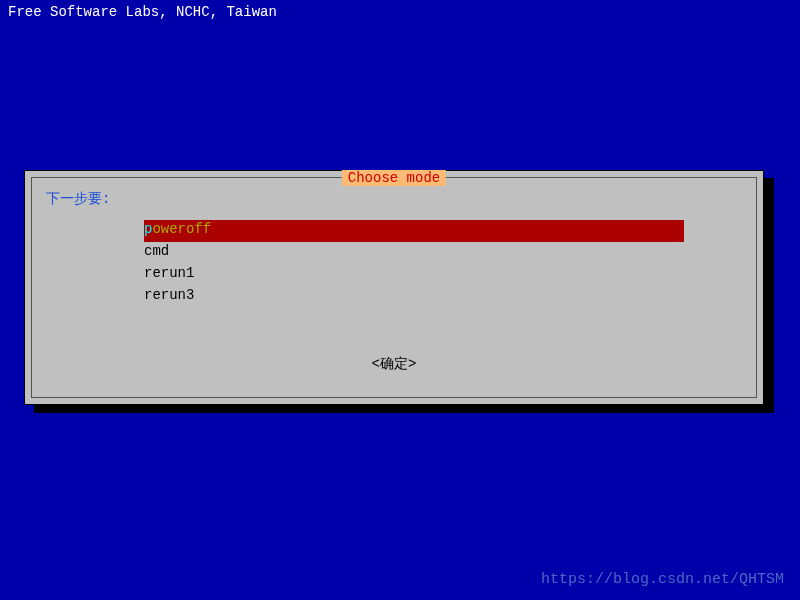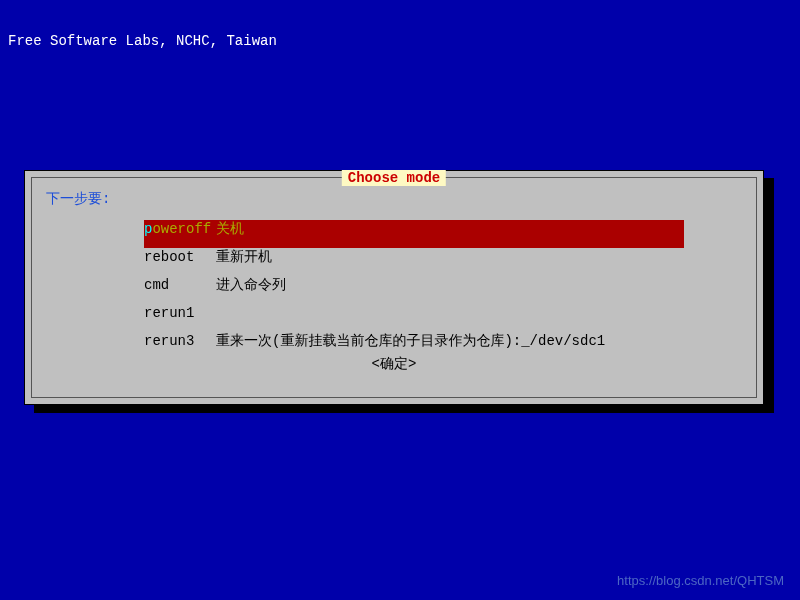--- a/index.html
+++ b/index.html
@@ -12,21 +12,20 @@
       height: 600px;
       background: #0000aa;
       font-family: "Courier New", monospace;
       font-size: 14px;
       position: relative;
       overflow: hidden;
     }
     .header-text {
       color: #ffffff;
       padding: 4px 8px;
-      margin-top: 29px;
     }
     .dialog-shadow {
       position: absolute;
       top: 178px;
       left: 34px;
       width: 740px;
       height: 235px;
       background: #000000;
     }
     .dialog-box {
@@ -44,43 +43,42 @@
       left: 6px;
       right: 6px;
       bottom: 6px;
       border: 1px solid #555555;
     }
     .dialog-title {
       position: absolute;
       top: -8px;
       left: 50%;
       transform: translateX(-50%);
-      background: #fef9c3;
+      background: #fdba74;
       color: #cc0000;
       padding: 0 6px;
       white-space: nowrap;
-      font-weight: bold;
     }
     .prompt-text {
       position: absolute;
       top: 12px;
       left: 14px;
       color: #1d4ed8;
     }
     .menu-list {
       position: absolute;
       top: 42px;
       left: 112px;
       width: 540px;
     }
     .menu-item {
       display: flex;
       color: #000000;
       line-height: 18px;
-      height: 28px;
+      height: 22px;
       white-space: nowrap;
     }
     .menu-item.selected {
       background: #aa0000;
       color: #aaaa00;
     }
     .menu-item.selected .first-char {
       color: #00ffff;
       background: #aa0000;
     }
@@ -99,56 +97,49 @@
       bottom: 24px;
       left: 50%;
       transform: translateX(-50%);
       color: #000000;
     }
     .watermark {
       position: absolute;
       bottom: 12px;
       right: 16px;
       color: #6688cc;
-      font-size: 13px;
-      font-family: Liberation Sans, sans-serif;
+      font-size: 15px;
+      font-family: Liberation Mono, monospace;
       opacity: 0.75;
     }
   </style>
 </head>
 <body>
 
 <div class="header-text">Free Software Labs, NCHC, Taiwan</div>
 
 <div class="dialog-shadow"></div>
 
 <div class="dialog-box">
   <div class="inner-border">
     <div class="dialog-title">Choose mode</div>
     <div class="prompt-text">下一步要:</div>
 
     <div class="menu-list">
       <div class="menu-item selected">
         <span class="menu-key"><span class="first-char">p</span><span>oweroff</span></span>
-        <span class="menu-desc">关机</span>
-      </div>
-      <div class="menu-item">
-        <span class="menu-key">reboot</span>
-        <span class="menu-desc">重新开机</span>
       </div>
       <div class="menu-item">
         <span class="menu-key">cmd</span>
-        <span class="menu-desc">进入命令列</span>
       </div>
       <div class="menu-item">
         <span class="menu-key">rerun1</span>
       </div>
       <div class="menu-item">
         <span class="menu-key">rerun3</span>
-        <span class="menu-desc">重来一次(重新挂载当前仓库的子目录作为仓库):_/dev/sdc1</span>
       </div>
     </div>
 
     <div class="ok-button">&lt;确定&gt;</div>
   </div>
 </div>
 
 <div class="watermark">https://blog.csdn.net/QHTSM</div>
 
 </body></html>

